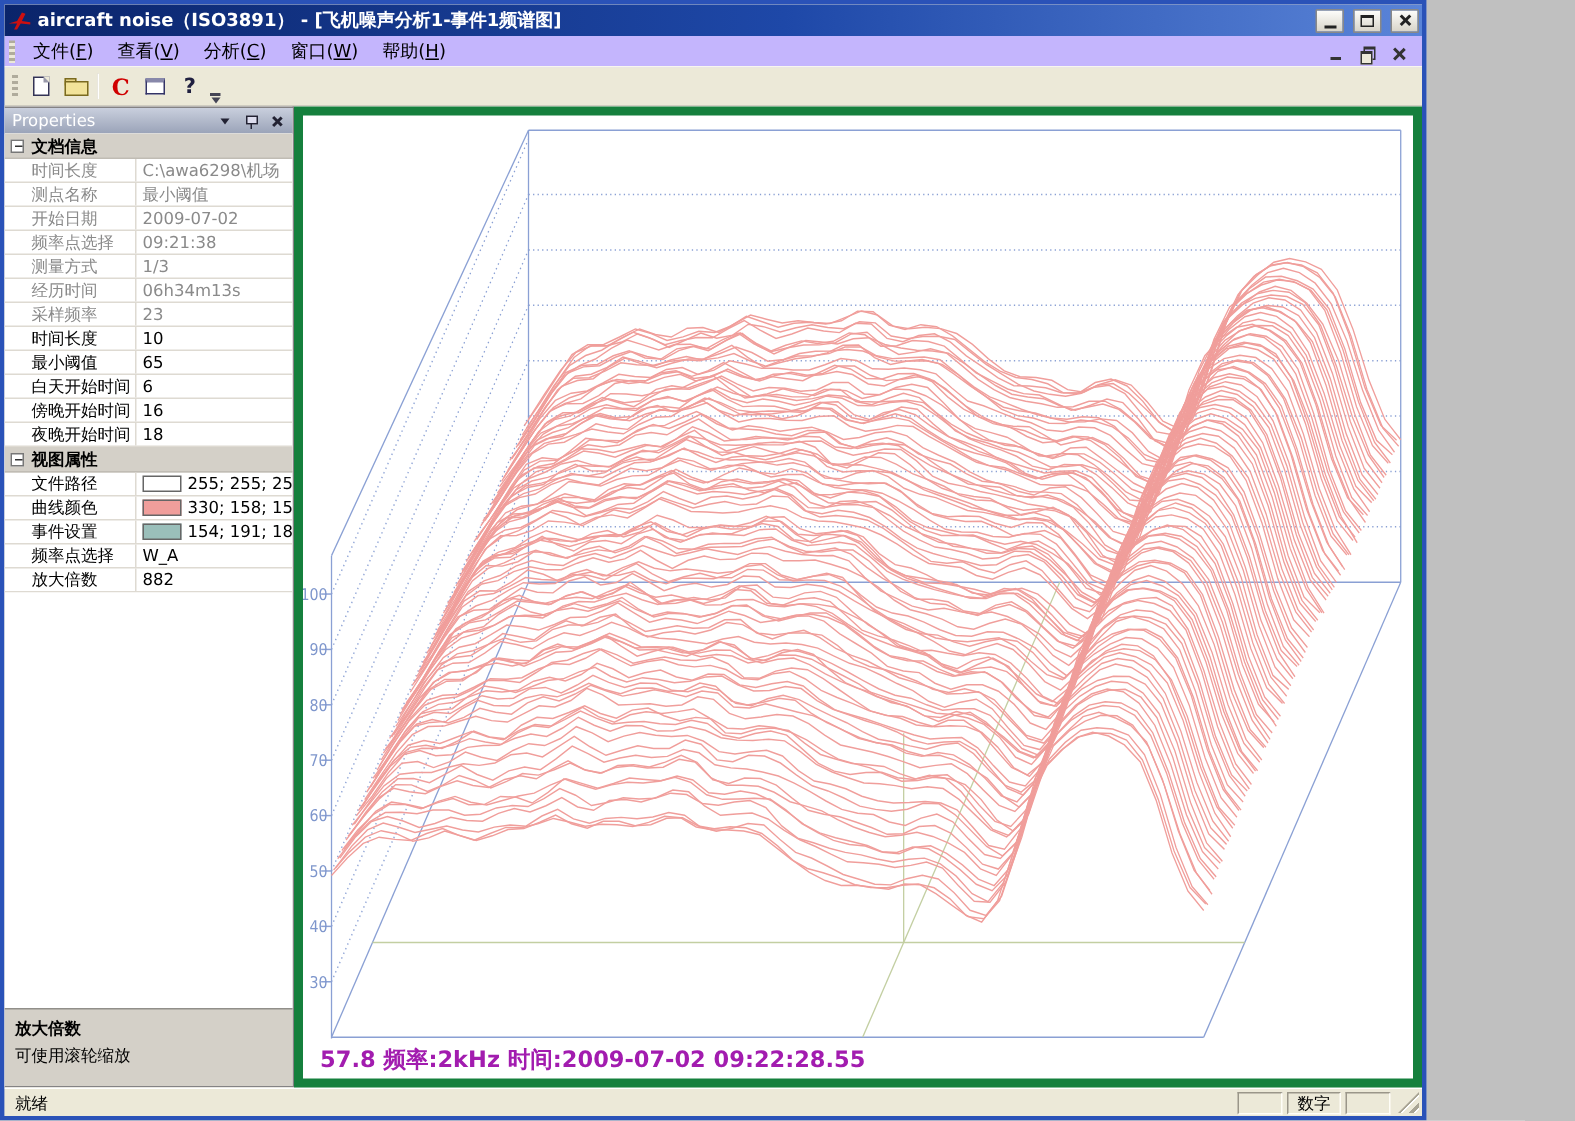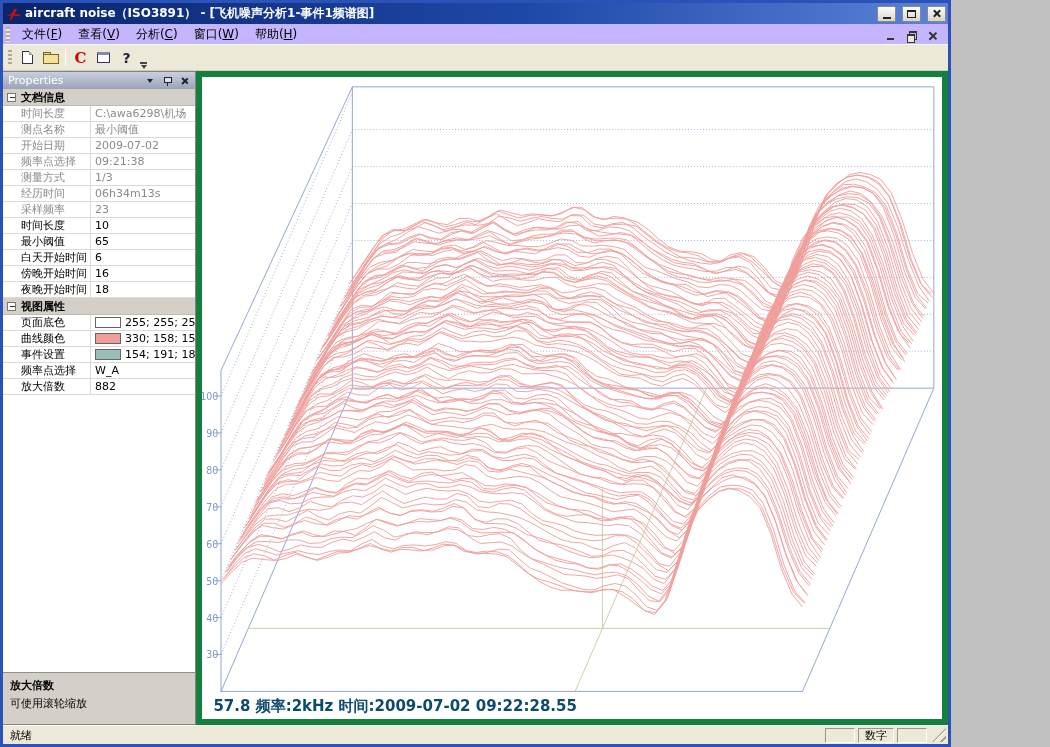--- a/index.html
+++ b/index.html
@@ -70,21 +70,21 @@
   .prop-row{height:16px;display:flex;align-items:center;border-bottom:1px solid #dedad2;}
   .prop-label{flex:0 0 88px;padding-left:18px;border-right:1px solid #dedad2;overflow:hidden;white-space:nowrap;height:100%;display:flex;align-items:center;}
   .prop-value{flex:1;padding-left:4px;overflow:hidden;white-space:nowrap;height:100%;display:flex;align-items:center;gap:4px;}
   .muted{color:#8a8a8a;}
   .swatch{width:26px;height:11px;border:1px solid #666;flex:0 0 26px;}
   .props-empty{flex:1;background:#fff;}
   .props-desc{flex:0 0 52px;background:#d4d0c8;border-top:1px solid #918f8a;padding:5px 7px;font-size:11px;color:#000;}
   .props-desc .d-title{font-weight:bold;margin-bottom:3px;}
   .plot-panel{flex:1;background:#fff;border:6px solid #15803d;position:relative;min-width:0;}
   .plot-panel svg{position:absolute;left:0;top:0;width:100%;height:100%;}
-  .annotation{position:absolute;left:11px;top:620px;font-size:15px;font-weight:bold;color:#0c4a6e;white-space:nowrap;}
+  .annotation{position:absolute;left:11px;top:620px;font-size:15px;font-weight:bold;color:#a21caf;white-space:nowrap;}
   
   .statusbar{height:19px;flex:0 0 19px;background:#ece9d8;border-top:1px solid #fff;display:flex;align-items:center;
              font-size:11px;padding:1px 2px 1px 7px;gap:3px;}
   .status-ready{flex:1;}
   .spane{height:15px;border:1px solid;border-color:#9a9689 #fffef8 #fffef8 #9a9689;display:flex;align-items:center;justify-content:center;}
   .sp1{width:30px;} .sp2{width:36px;text-align:center;} .sp3{width:30px;}
   .size-grip{width:14px;height:14px;margin-left:2px;background:
      repeating-linear-gradient(135deg,transparent 0 3px,#a8a494 3px 5px,#fff 5px 6px);
      clip-path:polygon(100% 0,100% 100%,0 100%);}
 </style>
@@ -245,21 +245,21 @@
             <span class="prop-label">夜晚开始时间</span>
             <span class="prop-value">
               <span>18</span>
             </span>
           </div>
           <div class="sec-row">
             <span class="minus-box"></span>
             <span>视图属性</span>
           </div>
           <div class="prop-row">
-            <span class="prop-label">页面底色</span>
+            <span class="prop-label">文件路径</span>
             <span class="prop-value">
               <span class="swatch" style="background: rgb(255, 255, 255);"></span>
               <span>255; 255; 25</span>
             </span>
           </div>
           <div class="prop-row">
             <span class="prop-label">曲线颜色</span>
             <span class="prop-value">
               <span class="swatch" style="background: rgb(240, 158, 155);"></span>
               <span>330; 158; 15</span>

